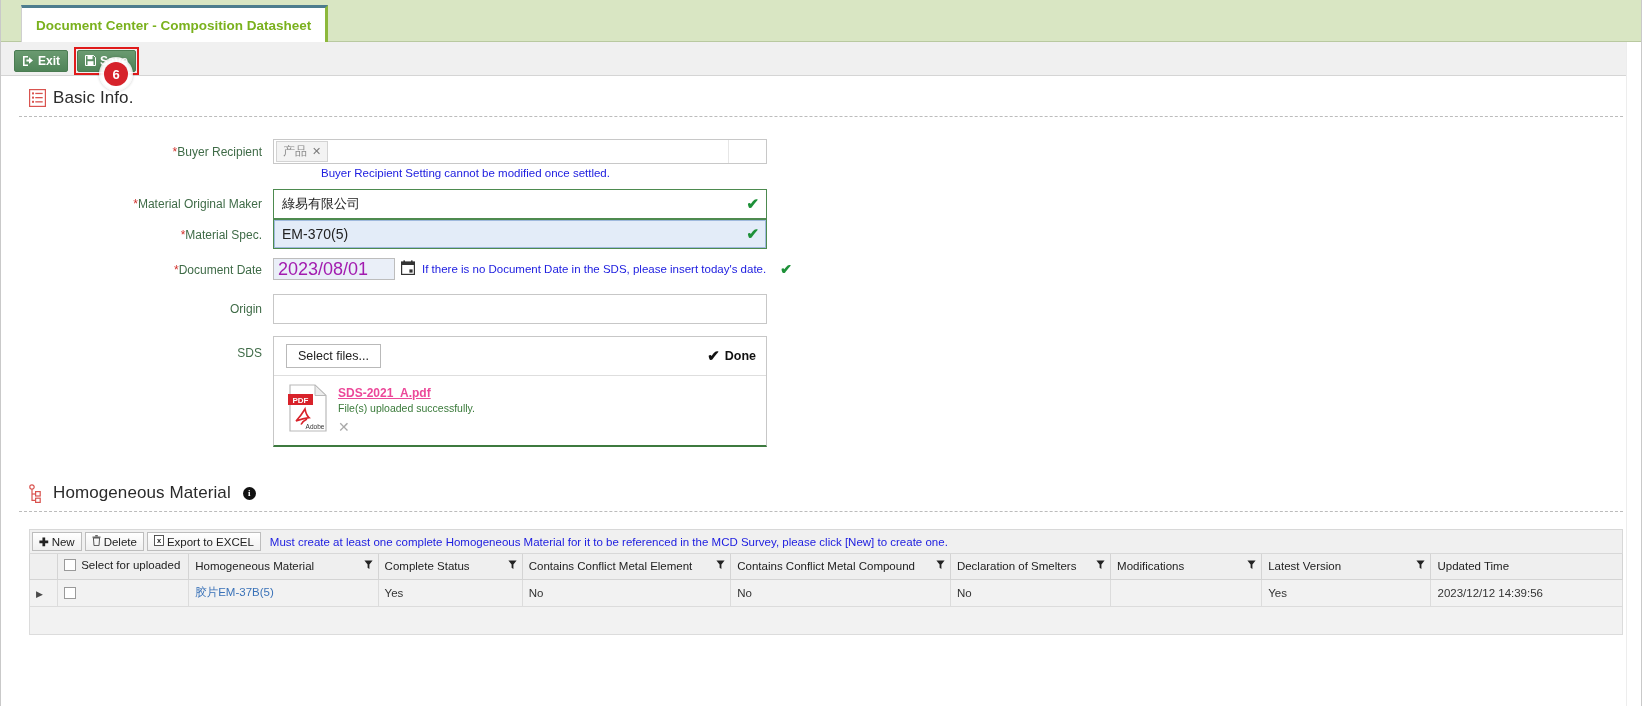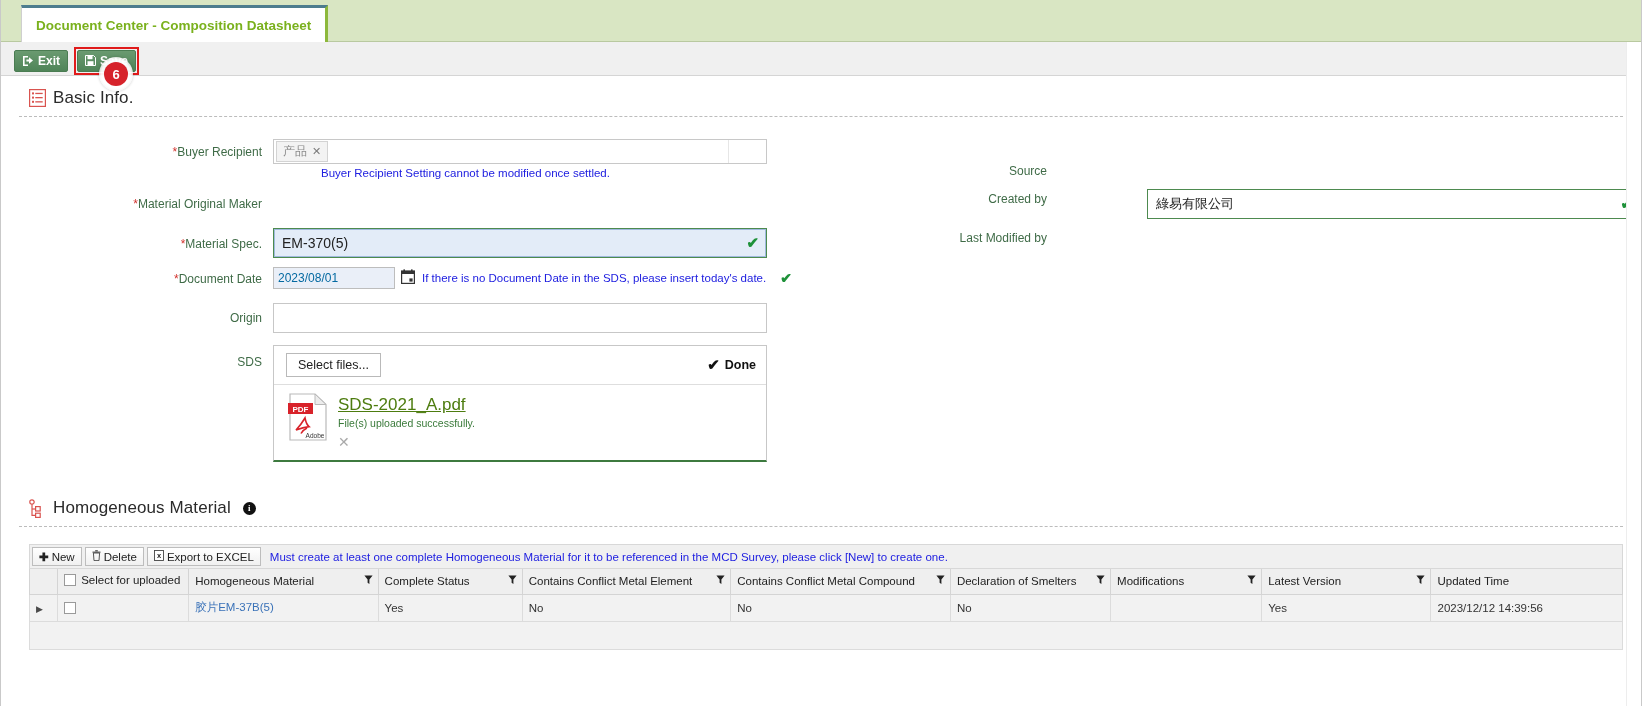--- a/index.html
+++ b/index.html
@@ -186,21 +186,21 @@
     position:absolute; right:8px; top:7px;
     color:#1e9139; font-size:15px; font-weight:bold; line-height:1;
   }
 
   .datewrap { display:flex; align-items:center; }
   .dateinput {
     width:122px; height:22px;
     border:1px solid #bdbdbd;
     background:#eaeff8;
     padding:8px 4px;
-    font-size:12px; color:#0369a1;
+    font-size:18px; color:#a21caf;
     font-family:"Liberation Sans", sans-serif;
     outline:none;
   }
   .cal-ico { margin-left:6px; display:block; }
   .date-hint { color:#2020e0; font-size:11.5px; margin-left:7px; white-space:nowrap; }
   .date-chk { color:#1e9139; font-size:14px; font-weight:bold; margin-left:14px; }
 
   
   .uploader {
     border:1px solid #c7c7c7;
@@ -222,21 +222,21 @@
   }
   .done {
     margin-left:auto;
     display:inline-flex; align-items:center; gap:5px;
     font-size:12.5px; font-weight:bold; color:#111;
   }
   .done .tick { font-size:15px; }
   .up-body { display:flex; padding:8px 0 10px 14px; }
   .pdficon { width:40px; height:48px; position:relative; flex:0 0 auto; }
   .fileinfo { padding-left:10px; padding-top:2px; }
-  .fname { color:#4d7c0f; font-size:17px; display:block; }
+  .fname { color:#ec4899; font-size:12px; display:block;font-weight:bold; }
   .fmsg { color:#3a7a3a; font-size:10.5px; display:block; margin-top:2px; }
   .fx { color:#a9a9a9; font-size:14px; margin-top:5px; display:inline-block; cursor:pointer; }
 
   
   .meta {
     position:absolute;
     left:790px; top:22px;
     width:256px;
   }
   .meta-row { height:38.5px; text-align:right; color:#3f6b47; font-size:12px; }
@@ -369,21 +369,21 @@
             <span>产品</span>
             <span class="x">✕</span>
           </span>
           <span class="slot"></span>
           <span class="endcap"></span>
         </div>
         <span class="hint-blue">Buyer Recipient Setting cannot be modified once settled.</span>
       </div>
     </div>
 
-    <div class="row" style="margin-bottom:9px;justify-content:space-between;">
+    <div class="row" style="">
       <div class="lbl" style="padding-top:7px;">
         <span class="req">*</span><span>Material Original Maker</span>
       </div>
       <div class="fieldcol">
         <input class="tb" value="綠易有限公司" style="">
         <span class="chk-green">✔</span>
       </div>
     </div>
 
     <div class="row" style="margin-bottom:9px;">
@@ -455,31 +455,20 @@
             <span class="fileinfo">
               <a class="fname" href="#">SDS-2021_A.pdf</a>
               <span class="fmsg">File(s) uploaded successfully.</span>
               <span class="fx">✕</span>
             </span>
           </div>
         </div>
       </div>
     </div>
 
-    <div class="meta">
-      <div class="meta-row" style="height:53px; padding-top:25px;">
-        <span>Source</span>
-      </div>
-      <div class="meta-row">
-        <span>Created by</span>
-      </div>
-      <div class="meta-row">
-        <span>Last Modified by</span>
-      </div>
-    </div>
 
   </div>
 
   <div class="sect" style="margin-top:24px;">
     <span class="sect-ico">
       <svg width="17" height="19" viewBox="0 0 17 19">
         <circle cx="3" cy="3" r="2.2" fill="none" stroke="#d9534f" stroke-width="1.2"></circle>
         <path d="M3 5.2v11.2h3.4" fill="none" stroke="#d9534f" stroke-width="1.2"></path>
         <path d="M3 10h3.4" fill="none" stroke="#d9534f" stroke-width="1.2"></path>
         <rect x="6.6" y="7.6" width="4.6" height="4.4" fill="none" stroke="#d9534f" stroke-width="1.2"></rect>

